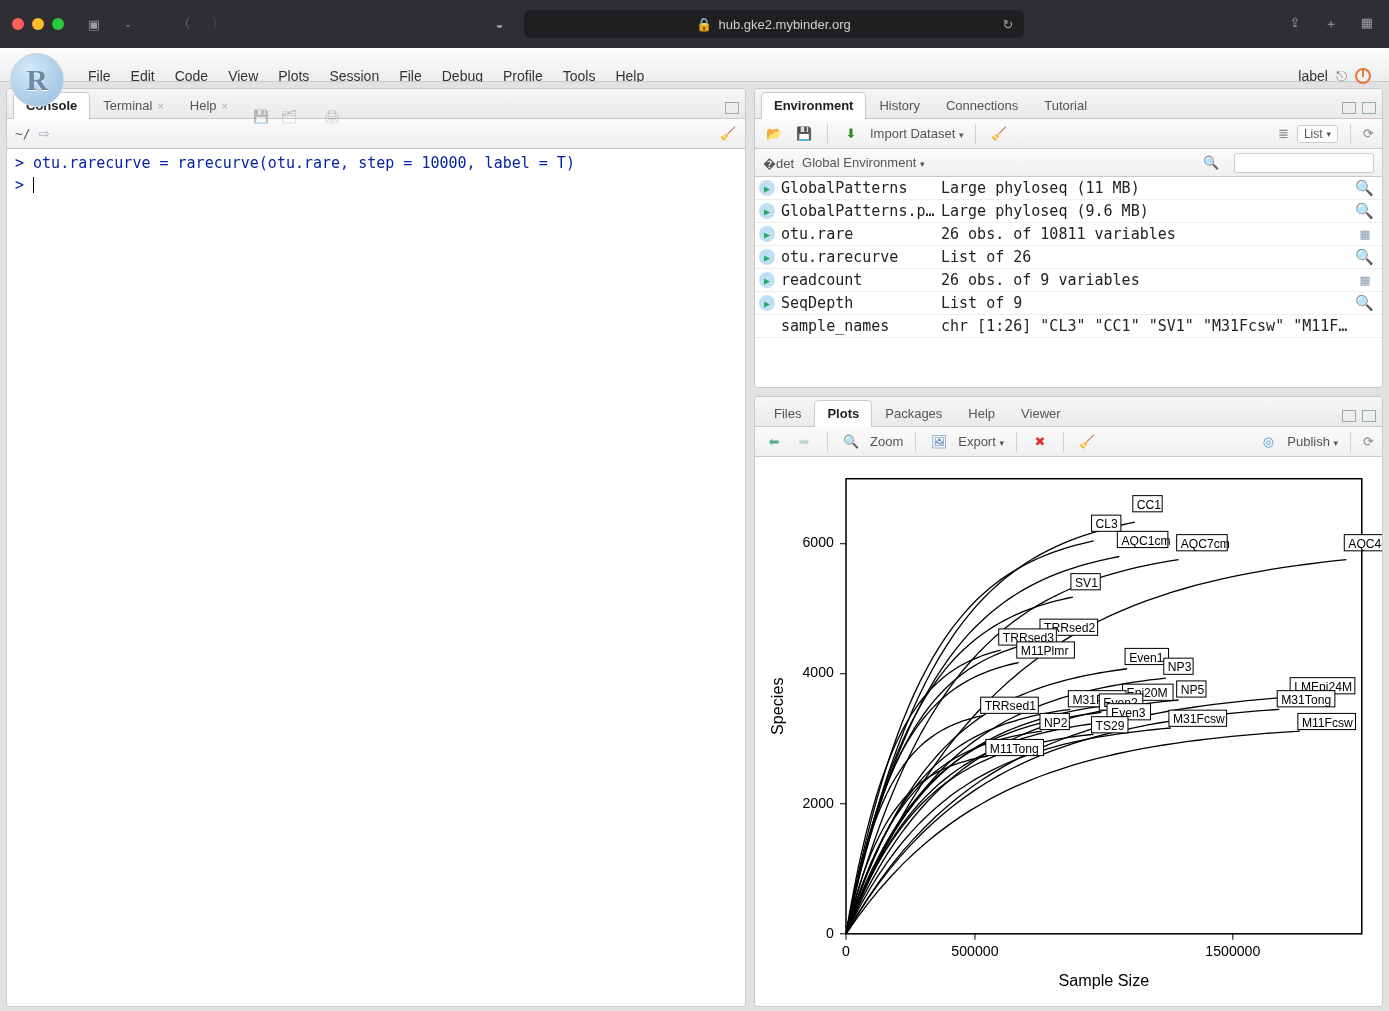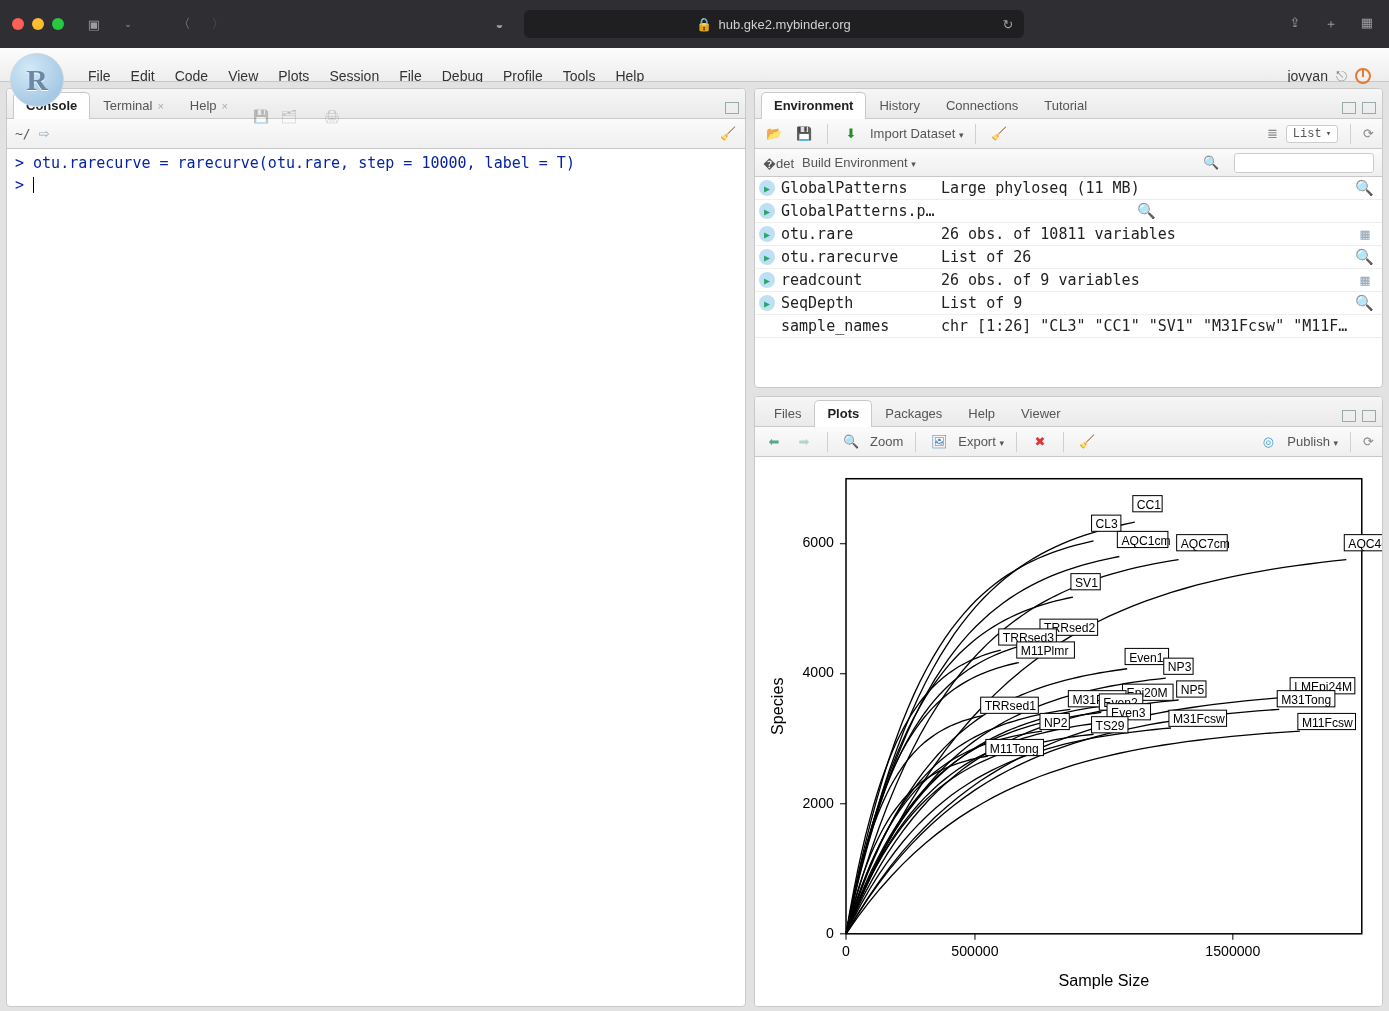--- a/index.html
+++ b/index.html
@@ -135,21 +135,21 @@
   .plot-svg { width:100%; height:100%; }
   .axis-label { font: 16px sans-serif; }
   .tick-label { font: 14px sans-serif; }
   .curve { fill:none; stroke:#000; stroke-width:1.3; }
   .sample-label { font: 12px sans-serif; fill:#000; }
   .sample-box { fill:#fff; stroke:#000; stroke-width:1; }
 
   .mini-icons { display:flex; gap:4px; align-items:center; }
   .winbtn { width:14px; height:12px; border:1px solid #9aa; }
 
-  .list-pill { display:flex; align-items:center; gap:4px; padding:1px 6px; border:1px solid #ccc; border-radius:3px; background:#fff; font-size:12px;font-family:Liberation Mono, monospace; }
+  .list-pill { display:flex; align-items:center; gap:4px; padding:1px 6px; border:1px solid #ccc; border-radius:3px; background:#fff; font-size:12px; }
   .small-icon { font-size:13px; }
 </style>
 </head>
 <body>
 
 <div class="browser-chrome">
   <div class="traffic">
     <div class="tl red"></div>
     <div class="tl yel"></div>
     <div class="tl grn"></div>
@@ -187,21 +187,21 @@
         <div class="menu-item">Code</div>
         <div class="menu-item">View</div>
         <div class="menu-item">Plots</div>
         <div class="menu-item">Session</div>
         <div class="menu-item">File</div>
         <div class="menu-item">Debug</div>
         <div class="menu-item">Profile</div>
         <div class="menu-item">Tools</div>
         <div class="menu-item">Help</div>
         <div class="user">
-          <span>jovyan</span>
+          <span>label</span>
           <span class="signout-icon">⎋</span>
           <span class="power-icon"></span>
         </div>
       </div>
 
       <div class="toolbar">
         <div class="tbtn" style="color:#2a8a2a;">＋</div>
         <div class="tbtn" style="font-size:9px;">▾</div>
         <div class="tbtn" style="color:#2a8a2a;">⬡</div>
         <div class="tdiv"></div>
@@ -301,37 +301,38 @@
             <span class="list-pill">
                 <span>List</span> 
                 <span style="font-size:9px;">▾</span>
               </span>
             <span class="tdiv"></span>
             <span style="color:#888;">⟳</span>
           </div>
         </div>
         <div class="subbar" style="height:28px;">
           <span>�det</span>
-          <span><span>Build Environment</span> <span style="font-size:9px;">▾</span></span>
+          <span><span>Global Environment</span> <span style="font-size:9px;">▾</span></span>
           <div class="right">
             <span class="small-icon" style="color:#888;">🔍</span>
             <input class="search" style="">
           </div>
         </div>
         <div class="envtbl">
           <div id="env-rows">
               <div class="envrow">
                 <span class="play">▶</span>
                 <span class="name">GlobalPatterns</span>
                 <span class="val">Large phyloseq (11 MB)</span>
                 <span class="act">🔍</span>
               </div>
               <div class="envrow">
                 <span class="play">▶</span>
                 <span class="name">GlobalPatterns.p…</span>
+                <span class="val">Large phyloseq (9.6 MB)</span>
                 <span class="act">🔍</span>
               </div>
               <div class="envrow">
                 <span class="play">▶</span>
                 <span class="name">otu.rare</span>
                 <span class="val">26 obs. of 10811 variables</span>
                 <span class="act">▦</span>
               </div>
               <div class="envrow">
                 <span class="play">▶</span>

